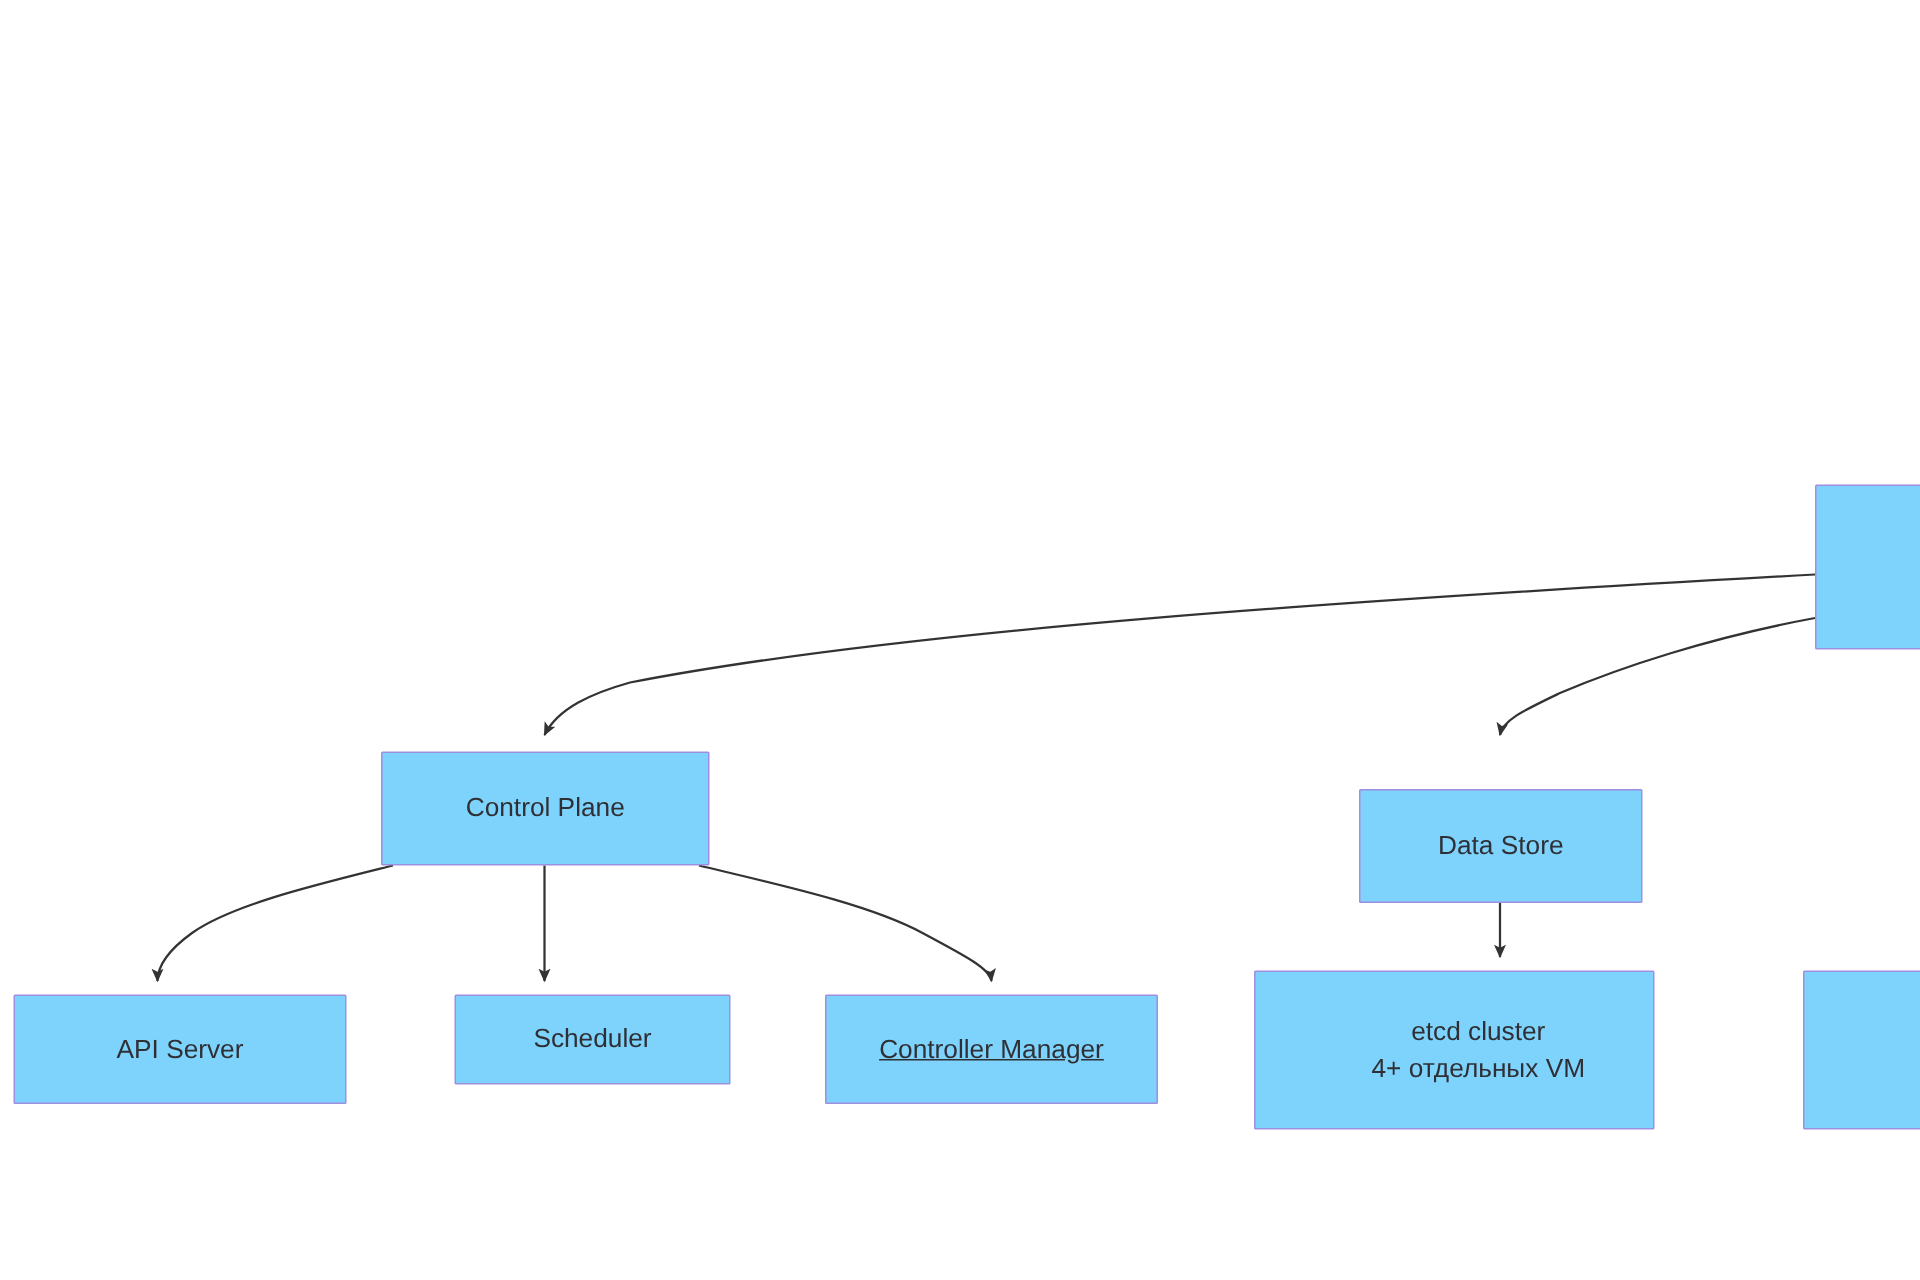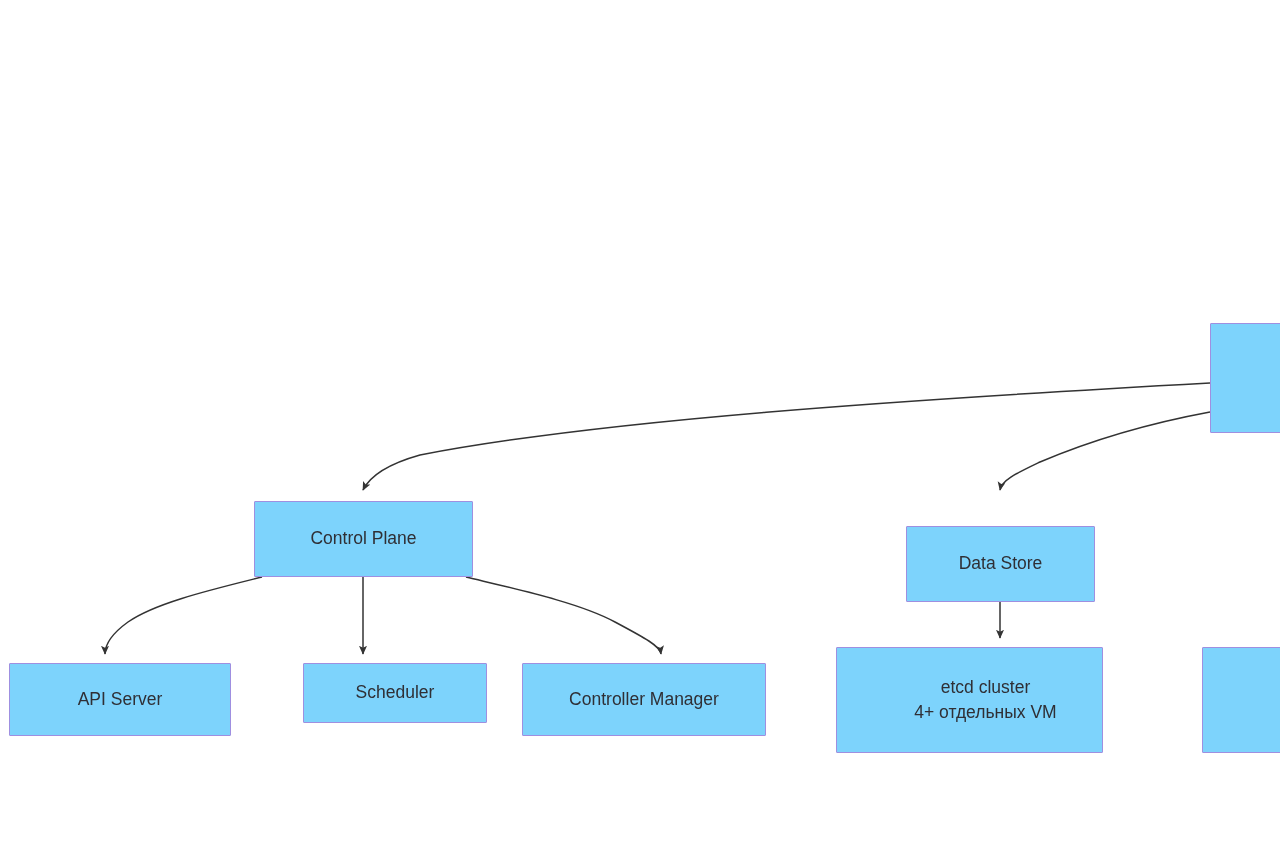--- a/index.html
+++ b/index.html
@@ -86,21 +86,21 @@
   </div>
 
   <div class="node" style="left:9px; top:663px; width:222px; height:73px;">
     <span class="line">API Server</span>
   </div>
 
   <div class="node" style="left:271px; top:663px; width:184px; height:60px;margin-left:32px;">
     <span class="line">Scheduler</span>
   </div>
 
-  <div class="node" style="left:522px; top:663px; width:244px; height:73px;">
+  <div class="node" style="left:550px; top:663px; width:222px; height:73px;text-decoration:underline;">
     <span class="line">Controller Manager</span>
   </div>
 
   <div class="node" style="left:836px; top:647px; width:267px; height:106px;padding-left:32px;">
     <span class="line">etcd cluster</span>
     <span class="line">4+ отдельных VM</span>
   </div>
 
   <div class="node" style="left:1202px; top:647px; width:267px; height:106px;">
     

